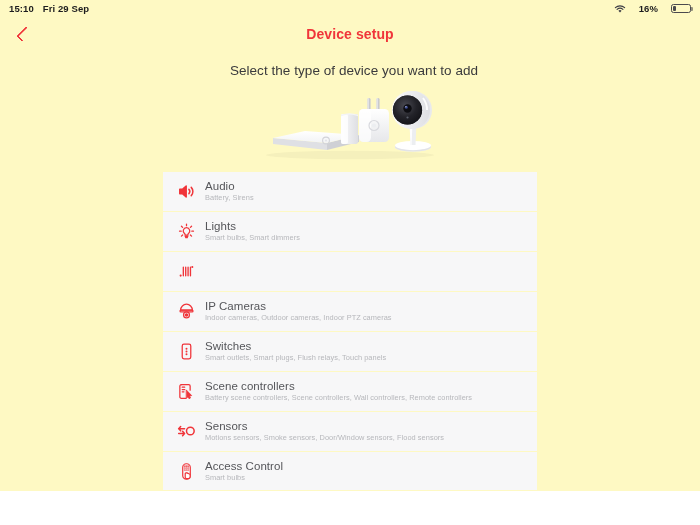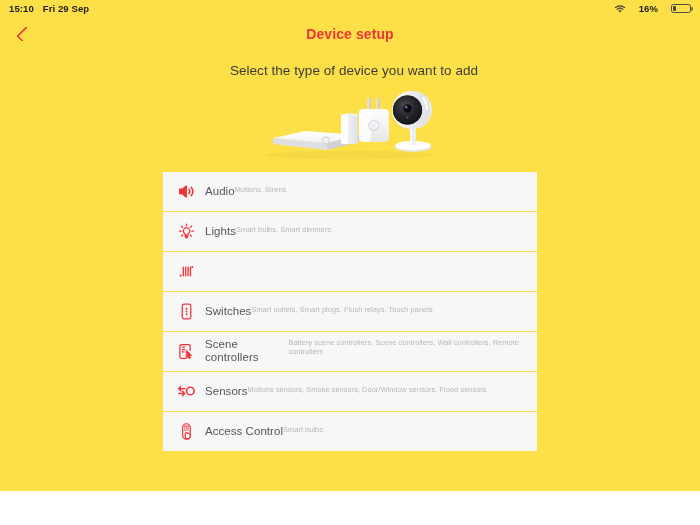--- a/index.html
+++ b/index.html
@@ -5,21 +5,21 @@
   * { box-sizing: border-box; margin: 0; padding: 0; }
   html, body {
     width: 700px; height: 525px;
     background: #ffffff;
     font-family: "Liberation Sans", sans-serif;
     overflow: hidden;
   }
   #screen {
     position: relative;
     width: 700px; height: 491px;
-    background: #fde047;
+    background: #fef9c3;
   }
 
   
   .statusbar {
     position: absolute; top: 0; left: 0;
     width: 700px; height: 17px;
     display: flex; align-items: center;
     padding: 0 9px 0 9px;
     font-size: 9.5px;
     color: #1c1c1e;
@@ -109,21 +109,21 @@
     display: flex; align-items: center;
     cursor: pointer;
   }
   .row-ic {
     width: 42px; min-width: 42px;
     height: 38.6px;
     display: flex; align-items: center; justify-content: center;
     padding-left: 4px;
   }
   .row-ic svg { display: block; }
-  .row-txt { display: flex; flex-direction: row; justify-content: center; gap: 0; }
+  .row-txt { display: flex; flex-direction: column; justify-content: center; gap: 0; }
   .row-title {
     font-size: 11.5px;
     color: #55565a;
     line-height: 13px;
     letter-spacing: .05px;
   }
   .row-sub {
     font-size: 7.4px;
     color: #b6b7bb;
     line-height: 9px;
@@ -246,21 +246,21 @@
     <div class="row">
       <div class="row-ic">
         <svg width="19" height="19" viewBox="0 0 24 24" fill="none" stroke="#f0353a" stroke-width="1.9" stroke-linecap="round" stroke-linejoin="round">
           <path d="M3.5 9.2h3.4L11.6 5v14l-4.7-4.2H3.5z" fill="#f0353a" stroke="#f0353a"></path>
           <path d="M15 9.3a4 4 0 0 1 0 5.4"></path>
           <path d="M18 6.8a7.6 7.6 0 0 1 0 10.4"></path>
         </svg>
       </div>
       <div class="row-txt">
         <span class="row-title">Audio</span>
-        <span class="row-sub">Motions, Sirens</span>
+        <span class="row-sub">Battery, Sirens</span>
       </div>
     </div>
 
     <div class="row">
       <div class="row-ic">
         <svg width="19" height="19" viewBox="0 0 24 24" fill="none" stroke="#f0353a" stroke-width="1.6" stroke-linecap="round">
           <path d="M12 7.2a4.1 4.1 0 0 1 2.6 7.3c-.6.5-.9 1-.9 1.7v.5h-3.4v-.5c0-.7-.3-1.2-.9-1.7A4.1 4.1 0 0 1 12 7.2z"></path>
           <path d="M10.3 18h3.4M10.8 19.6h2.4"></path>
           <path d="M12 2.6v2.1M5.6 5.3 7.1 6.8M18.4 5.3 16.9 6.8M3.2 11.6h2.1M18.7 11.6h2.1M5.6 17.9l1.5-1.5M18.4 17.9l-1.5-1.5"></path>
         </svg>
@@ -274,20 +274,34 @@
     <div class="row">
       <div class="row-ic">
         <svg width="19" height="19" viewBox="0 0 24 24" fill="none" stroke="#f0353a" stroke-width="1.7" stroke-linecap="round">
           <path d="M8 6.5v11M11 6.5v11M14 6.5v11M17 6.5v11"></path>
           <path d="M4.6 17.2h.05" stroke-width="2.6"></path>
           <path d="M19.3 6.4h.05" stroke-width="2.6"></path>
         </svg>
       </div>
     </div>
 
+    <div class="row">
+      <div class="row-ic">
+        <svg width="19" height="19" viewBox="0 0 24 24" fill="none" stroke="#f0353a" stroke-width="1.6" stroke-linejoin="round" stroke-linecap="round">
+          <path d="M4.6 10.2a7.4 7.4 0 0 1 14.8 0z"></path>
+          <rect x="3.8" y="10.2" width="16.4" height="2.4" rx="1.1"></rect>
+          <circle cx="12" cy="16.3" r="3.7"></circle>
+          <circle cx="12" cy="16.3" r="1.4" fill="#f0353a"></circle>
+        </svg>
+      </div>
+      <div class="row-txt">
+        <span class="row-title">IP Cameras</span>
+        <span class="row-sub">Indoor cameras, Outdoor cameras, Indoor PTZ cameras</span>
+      </div>
+    </div>
 
     <div class="row">
       <div class="row-ic">
         <svg width="19" height="19" viewBox="0 0 24 24" fill="none" stroke="#f0353a" stroke-width="1.6">
           <rect x="6.6" y="2.8" width="10.8" height="18.4" rx="2.2"></rect>
           <circle cx="12" cy="8.4" r="1.25" fill="#f0353a" stroke="none"></circle>
           <circle cx="12" cy="12" r="1.25" fill="#f0353a" stroke="none"></circle>
           <circle cx="12" cy="15.6" r="1.25" fill="#f0353a" stroke="none"></circle>
         </svg>
       </div>

